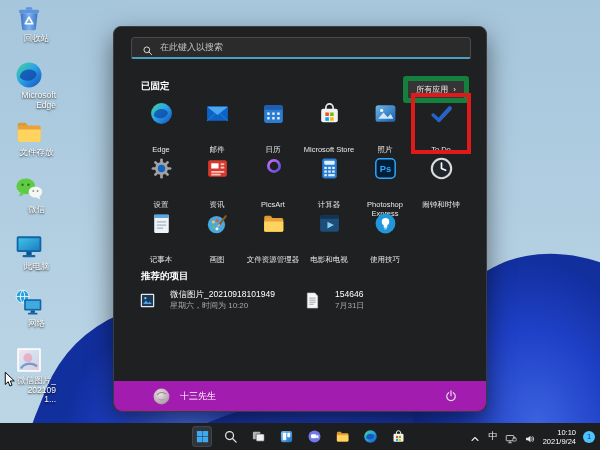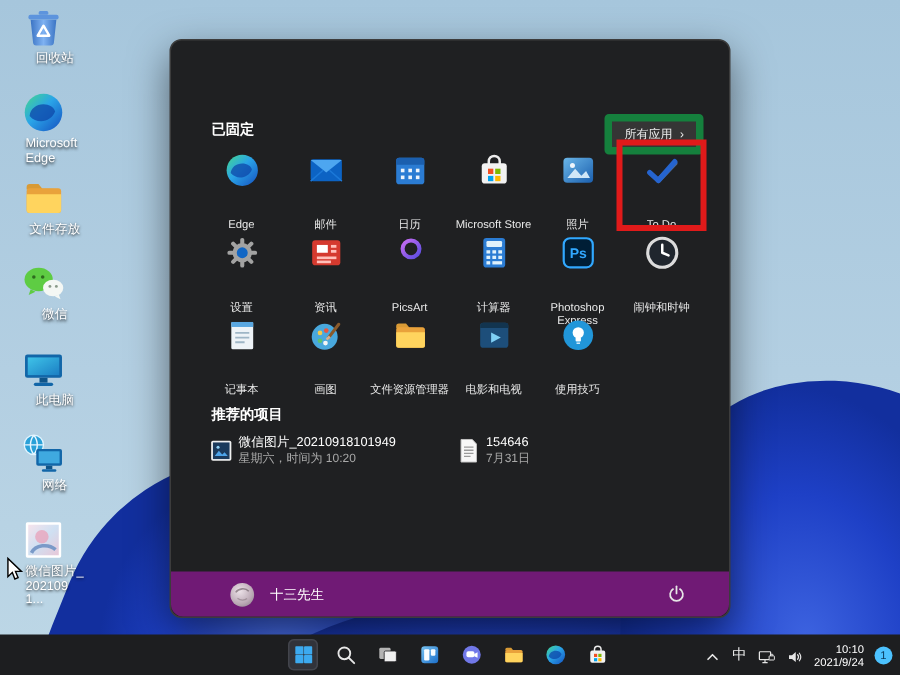--- a/index.html
+++ b/index.html
@@ -19,21 +19,21 @@
     background:radial-gradient(closest-side at 50% 35%, #5578e8, #2446c8 55%, #142f9c);
     border-radius:50%; }
 
   
   #desktop-icons { position:absolute; left:2px; top:3px; width:54px; z-index:10;
     display:flex; flex-direction:column; }
   .d-item { width:54px; height:57px; display:flex; flex-direction:column; align-items:center; }
   .d-item .ic { position:relative; width:30px; height:30px; }
   .d-item .ic svg { width:100%; height:100%; }
   .d-item .lbl { margin-top:1px; font-size:8.5px; line-height:9.5px; color:#fff;
-    text-align:left; text-shadow:0 1px 2px rgba(0,0,0,.85); max-width:54px; word-break:break-all;padding-left:15px; }
+    text-align:right; text-shadow:0 1px 2px rgba(0,0,0,.85); max-width:54px; word-break:break-all;padding-left:15px; }
 
   
   #start-menu { position:absolute; left:113px; top:26px; width:374px; height:386px; z-index:40;
     background:#1f2022; border:1px solid #3c3c3c; border-radius:8px;
     box-shadow:0 10px 26px rgba(0,0,0,.5); }
   #search-box { position:absolute; left:17px; top:10px; width:340px; height:22px;
     background:#2b2b2b; border:1px solid #4a4a4a; border-bottom:2px solid #4d9fbe;
     border-radius:4px 4px 2px 2px; display:flex; align-items:center; gap:7px; padding-left:10px; }
   #search-box .mag { width:11px; height:11px; }
   #search-box .mag svg { width:100%; height:100%; }
@@ -44,26 +44,26 @@
     border-radius:3px; color:#ededed; font-size:8px; padding:3px 8px; display:flex; align-items:center; gap:5px; }
   #app-grid { position:absolute; left:19px; top:70px; width:336px; display:flex; flex-wrap:wrap; }
   .tile { width:56px; height:55px; padding-top:4px; display:flex; flex-direction:column; align-items:center; }
   .tile .ic { width:25px; height:25px; }
   .tile .ic svg { width:100%; height:100%; }
   .tile .lbl { margin-top:20px; font-size:7.5px; line-height:8.5px; color:#e9e9e9; text-align:center; max-width:54px; }
   #highlight-box { position:absolute; left:297px; top:66px; width:60px; height:61px;
     border:4px solid #e01a1a; z-index:5; }
   #rec-header { left:27px; top:243px; }
   #rec-items { position:absolute; left:24px; top:262px; width:330px; display:flex; }
-  .rec-item { width:180px; display:flex; gap:2px; align-items:flex-start; }
+  .rec-item { width:180px; display:flex; gap:13px; align-items:flex-start; }
   .rec-item .ic { width:19px; height:23px; flex:0 0 auto; }
   .rec-item .ic svg { width:100%; height:100%; }
   .rec-item .t1 { font-size:8.5px; color:#fff; line-height:11px; }
   .rec-item .t2 { font-size:8px; color:#a9a9a9; line-height:11px; }
-  #user-bar { position:absolute; left:0; bottom:0; width:100%; height:30px; background:#701a75;
+  #user-bar { position:absolute; left:0; bottom:0; width:100%; height:30px; background:#a21caf;
     border-radius:0 0 8px 8px; display:flex; align-items:center; padding:0 28px 0 38px; }
   #user-bar .avatar { width:19px; height:19px; }
   #user-bar .avatar svg { width:100%; height:100%; }
   #user-name { margin-left:9px; font-size:9px; color:#fff; }
   #power-btn { margin-left:auto; width:14px; height:14px; }
   #power-btn svg { width:100%; height:100%; }
 
   
   #taskbar { position:absolute; left:0; bottom:0; width:600px; height:27px; background:#1d1e20;
     z-index:50; display:flex; align-items:center; }
@@ -180,20 +180,27 @@
             <rect x="3" y="3" width="22" height="22" rx="1" fill="#fff"></rect>
             <rect x="4.5" y="4.5" width="19" height="19" fill="url(#anm1)"></rect>
             <circle cx="13" cy="12" r="4.2" fill="#e8a8c0" opacity=".85"></circle>
             <path d="M6.5 22c2.5-5 10.5-6 15-2" stroke="#7a9ac8" stroke-width="2.2" fill="none"></path>
           </svg></span>
         <span class="lbl">微信图片_2021091...</span>
       </div>
     </div>
 
   <div id="start-menu">
+    <div id="search-box">
+      <span class="mag"><svg viewBox="0 0 24 24">
+            <circle cx="10.5" cy="10.5" r="6.3" fill="none" stroke="#e6e6e6" stroke-width="2"></circle>
+            <path d="M15.2 15.2L21 21" stroke="#e6e6e6" stroke-width="2" stroke-linecap="round"></path>
+          </svg></span>
+      <span class="ph">在此键入以搜索</span>
+    </div>
     <div id="pinned-header" class="section-h">已固定</div>
     <div id="all-apps-btn">
       <span>所有应用</span>
       <span>›</span>
     </div>
     <div id="app-grid">
         <div class="tile">
           <span class="ic"><svg viewBox="0 0 24 24">
               <defs>
                 <linearGradient id="eg1" x1="0" y1="0" x2="1" y2="1">

